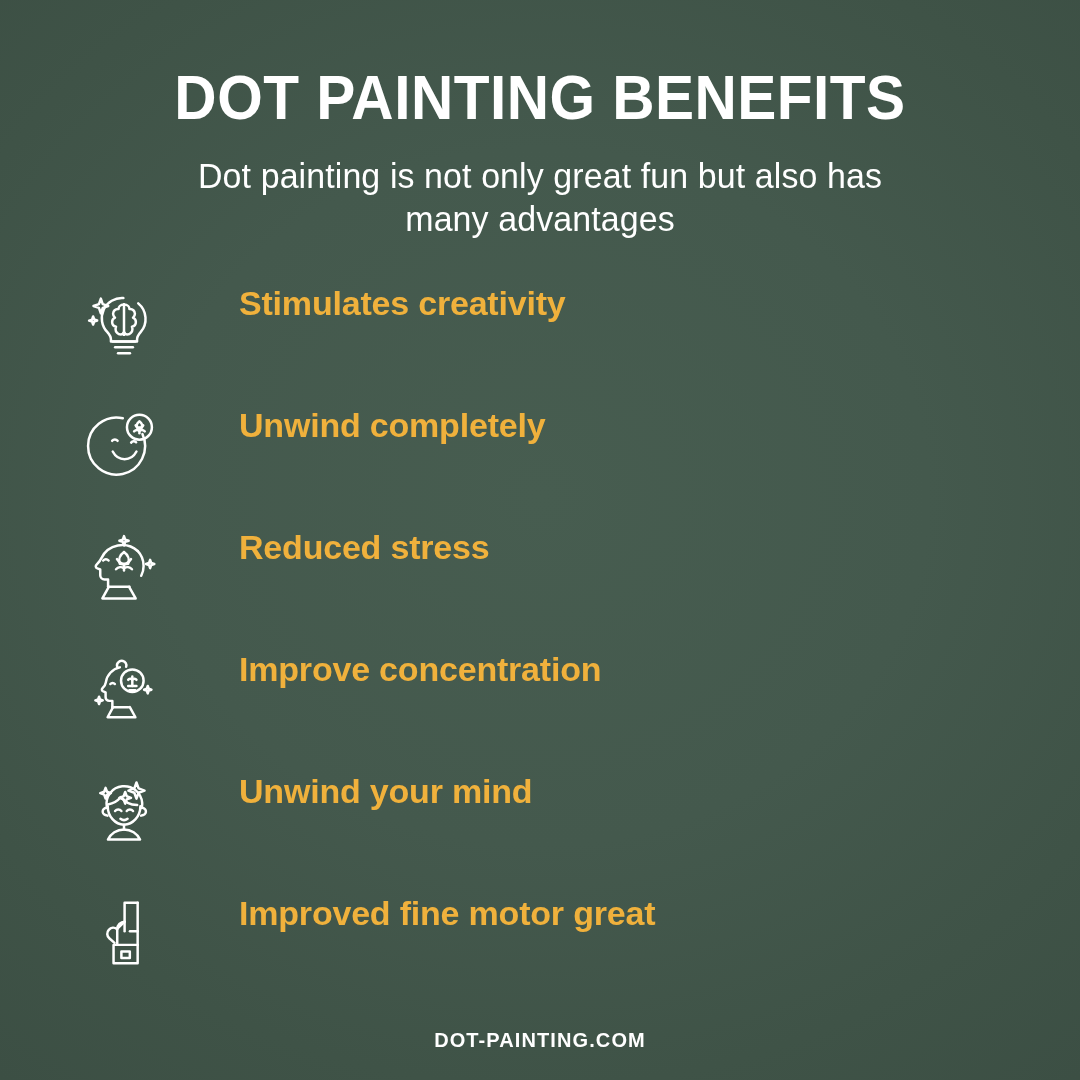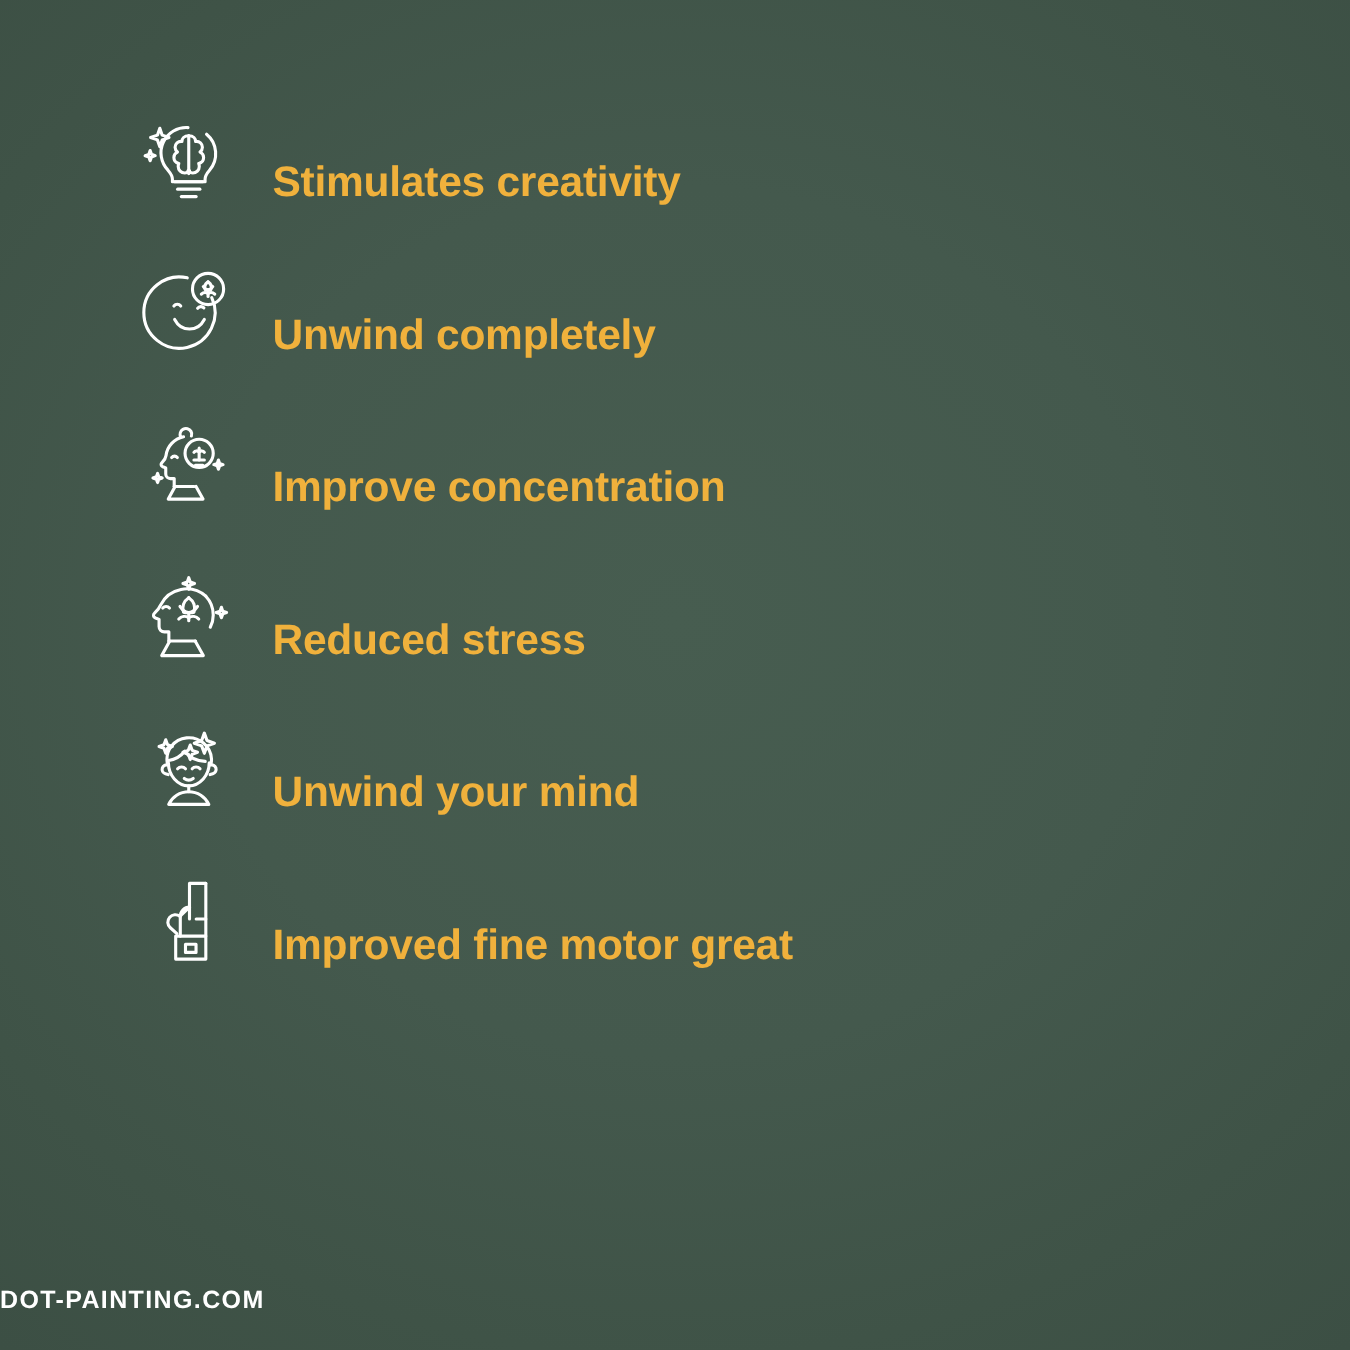--- a/index.html
+++ b/index.html
@@ -64,24 +64,25 @@
     padding: 0;
     list-style: none;
     width: 100%;
     margin-top: 44px;
     display: flex;
     flex-direction: column;
   }
 
   .benefit-row {
     display: flex;
-    align-items: flex-end;
+    align-items: flex-start;
     height: 122px;
-    padding-left: 112px;
+    padding-left: 85px;
     box-sizing: border-box;
+    gap: 48px;
   }
 
   .benefit-icon {
     width: 78px;
     height: 78px;
     flex: 0 0 78px;
     display: flex;
     align-items: center;
     justify-content: center;
   }
@@ -100,35 +101,39 @@
     letter-spacing: -0.2px;
     white-space: nowrap;
   }
 
   
   .footer {
     position: absolute;
     left: 0;
     right: 0;
     bottom: 28px;
-    text-align: left;
+    text-align: center;
   }
 
   .footer-text {
     color: #ffffff;
     font-size: 20px;
     font-weight: bold;
     letter-spacing: 1.1px;
   }
 </style>
 </head>
 <body>
 
 <div class="poster">
 
+  <div class="header">
+    <h1 class="title">DOT PAINTING BENEFITS</h1>
+    <p class="subtitle">Dot painting is not only great fun but also has many advantages</p>
+  </div>
 
   <ul class="benefits">
 
     <li class="benefit-row">
       <span class="benefit-icon">
         <svg viewBox="0 0 64 64" fill="none" stroke="#ffffff" stroke-width="2.1" stroke-linecap="round" stroke-linejoin="round">
           <path d="M44 15.5a17 17 0 0 1 2 24.2c-1.9 2.2-3 3.8-3 6.1v1.7H21v-1.7c0-2.3-1.1-3.9-3-6.1A17 17 0 0 1 31.5 11"></path>
           <path d="M32 16.5c-3.2 0-4.6 2.1-4.6 3.8-2.7-.3-4.6 1.6-4.6 4 0 1.4.7 2.5 1.6 3.2-1.4.6-2.4 2-2.4 3.7 0 2 1.4 3.6 3.3 4-.3.6-.4 1.3-.4 2 0 2.4 2 4.4 4.4 4.4 1.3 0 2.4-.6 3.2-1.5"></path>
           <path d="M32 16.5c3.2 0 4.6 2.1 4.6 3.8 2.7-.3 4.6 1.6 4.6 4 0 1.4-.7 2.5-1.6 3.2 1.4.6 2.4 2 2.4 3.7 0 2-1.4 3.6-3.3 4 .3.6.4 1.3.4 2 0 2.4-2 4.4-4.4 4.4-1.3 0-2.4-.6-3.2-1.5"></path>
           <path d="M32 16.5v25.5"></path>
@@ -151,20 +156,40 @@
           <path d="M22.5 37.5c2.2 4.2 6 6.5 10 6.5s7.8-2.3 10-6.5"></path>
           <circle cx="45" cy="17" r="10.5"></circle>
           <path d="M45 12.2c-1.9 1.2-2.6 3.4-1.9 5.3 2 .6 4.1-.3 5.1-2.1"></path>
           <path d="M45 12.2c1.9 1.2 2.6 3.4 1.9 5.3-2 .6-4.1-.3-5.1-2.1"></path>
           <path d="M45 17.5v4.6"></path>
           <path d="M45 20c-1.5-.9-3.3-.7-4.5.5"></path>
           <path d="M45 20c1.5-.9 3.3-.7 4.5.5"></path>
         </svg>
       </span>
       <span class="benefit-label">Unwind completely</span>
+    </li>
+
+    <li class="benefit-row">
+      <span class="benefit-icon">
+        <svg viewBox="0 0 64 64" fill="none" stroke="#ffffff" stroke-width="2.1" stroke-linecap="round" stroke-linejoin="round">
+          <path d="M43.5 18.5A19.5 19.5 0 0 0 13 24.5c-1 2.4-2.3 3.8-3.9 5.3-1.3 1.2-1.2 2.7.5 3.4l2.4.9v4.8c0 2 1.6 3.6 3.6 3.6h3v6.2"></path>
+          <path d="M18.6 48.7h18"></path>
+          <path d="M19.2 48.7l-5.4 9.8h28l-5.5-9.8"></path>
+          <path d="M14.5 26.5c1.2-1.4 3.3-1.4 4.5 0"></path>
+          <path d="M43.5 18.5c3.2 3.4 5 7.9 5 12.6 0 3-.7 5.8-2 8.3"></path>
+          <path d="M32 19.5c-3.5 2.3-4.8 6.3-3.5 9.8 3.6 1.1 7.5-.5 9.4-3.9"></path>
+          <path d="M32 19.5c3.5 2.3 4.8 6.3 3.5 9.8-3.6 1.1-7.5-.5-9.4-3.9"></path>
+          <path d="M32 29.5v5.5"></path>
+          <path d="M32 33c-2.2-1.4-5-1-6.7.9"></path>
+          <path d="M32 33c2.2-1.4 5-1 6.7.9"></path>
+          <path d="M32 6l1 2.9 2.9 1-2.9 1-1 2.9-1-2.9-2.9-1 2.9-1z"></path>
+          <path d="M54 26l.9 2.6 2.6.9-2.6.9-.9 2.6-.9-2.6-2.6-.9 2.6-.9z"></path>
+        </svg>
+      </span>
+      <span class="benefit-label">Reduced stress</span>
     </li>
 
     <li class="benefit-row">
       <span class="benefit-icon">
         <svg viewBox="0 0 64 64" fill="none" stroke="#ffffff" stroke-width="2.1" stroke-linecap="round" stroke-linejoin="round">
           <path d="M28.5 13.8c-6.3 1.4-11 6.4-11.8 12.6-.3 2.2-1.3 3.4-2.6 4.7-1.1 1.1-1 2.3.4 2.9l2 .8v4.1c0 1.7 1.4 3.1 3.1 3.1h2.6v5.3"></path>
           <path d="M22.2 47.3h13.5"></path>
           <path d="M22.8 47.3l-4.6 8.5h23.4l-4.7-8.5"></path>
           <path d="M20.5 27.8c1-1.2 2.8-1.2 3.8 0"></path>
           <path d="M26.5 13.8c-.8-1.8-.1-3.9 1.6-5 1.9-1.1 4.3-.5 5.4 1.4.6 1 .7 2.1.3 3.1"></path>
@@ -177,40 +202,20 @@
           <path d="M52 29.5l.8 2.3 2.3.8-2.3.8-.8 2.3-.8-2.3-2.3-.8 2.3-.8z"></path>
           <path d="M11 38.5l.8 2.3 2.3.8-2.3.8-.8 2.3-.8-2.3-2.3-.8 2.3-.8z"></path>
         </svg>
       </span>
       <span class="benefit-label">Improve concentration</span>
     </li>
 
     <li class="benefit-row">
       <span class="benefit-icon">
         <svg viewBox="0 0 64 64" fill="none" stroke="#ffffff" stroke-width="2.1" stroke-linecap="round" stroke-linejoin="round">
-          <path d="M43.5 18.5A19.5 19.5 0 0 0 13 24.5c-1 2.4-2.3 3.8-3.9 5.3-1.3 1.2-1.2 2.7.5 3.4l2.4.9v4.8c0 2 1.6 3.6 3.6 3.6h3v6.2"></path>
-          <path d="M18.6 48.7h18"></path>
-          <path d="M19.2 48.7l-5.4 9.8h28l-5.5-9.8"></path>
-          <path d="M14.5 26.5c1.2-1.4 3.3-1.4 4.5 0"></path>
-          <path d="M43.5 18.5c3.2 3.4 5 7.9 5 12.6 0 3-.7 5.8-2 8.3"></path>
-          <path d="M32 19.5c-3.5 2.3-4.8 6.3-3.5 9.8 3.6 1.1 7.5-.5 9.4-3.9"></path>
-          <path d="M32 19.5c3.5 2.3 4.8 6.3 3.5 9.8-3.6 1.1-7.5-.5-9.4-3.9"></path>
-          <path d="M32 29.5v5.5"></path>
-          <path d="M32 33c-2.2-1.4-5-1-6.7.9"></path>
-          <path d="M32 33c2.2-1.4 5-1 6.7.9"></path>
-          <path d="M32 6l1 2.9 2.9 1-2.9 1-1 2.9-1-2.9-2.9-1 2.9-1z"></path>
-          <path d="M54 26l.9 2.6 2.6.9-2.6.9-.9 2.6-.9-2.6-2.6-.9 2.6-.9z"></path>
-        </svg>
-      </span>
-      <span class="benefit-label">Reduced stress</span>
-    </li>
-
-    <li class="benefit-row">
-      <span class="benefit-icon">
-        <svg viewBox="0 0 64 64" fill="none" stroke="#ffffff" stroke-width="2.1" stroke-linecap="round" stroke-linejoin="round">
           <path d="M17.5 28c-1.3-8.3 4.6-16 13-16.8 8.6-.9 16.2 5.4 16.8 14 .1 1.1 0 2-.2 3"></path>
           <path d="M18.5 26.5c4.5-.8 8.2-3 10.8-6.3 3 4 8.2 6.6 13.8 6.8"></path>
           <path d="M18 29.5c-1.6-.5-3.3.4-3.8 2-.5 1.7.4 3.4 2.1 3.9l1.8.5"></path>
           <path d="M46.5 29.5c1.6-.5 3.3.4 3.8 2 .5 1.7-.4 3.4-2.1 3.9l-1.8.5"></path>
           <path d="M18.3 28c0 8.4 6.1 15.5 13.7 15.5S45.8 36.4 45.8 28"></path>
           <path d="M24.5 32c1.4-1.6 3.9-1.6 5.3 0"></path>
           <path d="M34.3 32c1.4-1.6 3.9-1.6 5.3 0"></path>
           <path d="M29 38.5c1.8 1.4 4.2 1.4 6 0"></path>
           <path d="M32 43.5v4"></path>
           <path d="M32 47.5c-6 0-11.2 3.5-13.5 8.5h27c-2.3-5-7.5-8.5-13.5-8.5z"></path>

